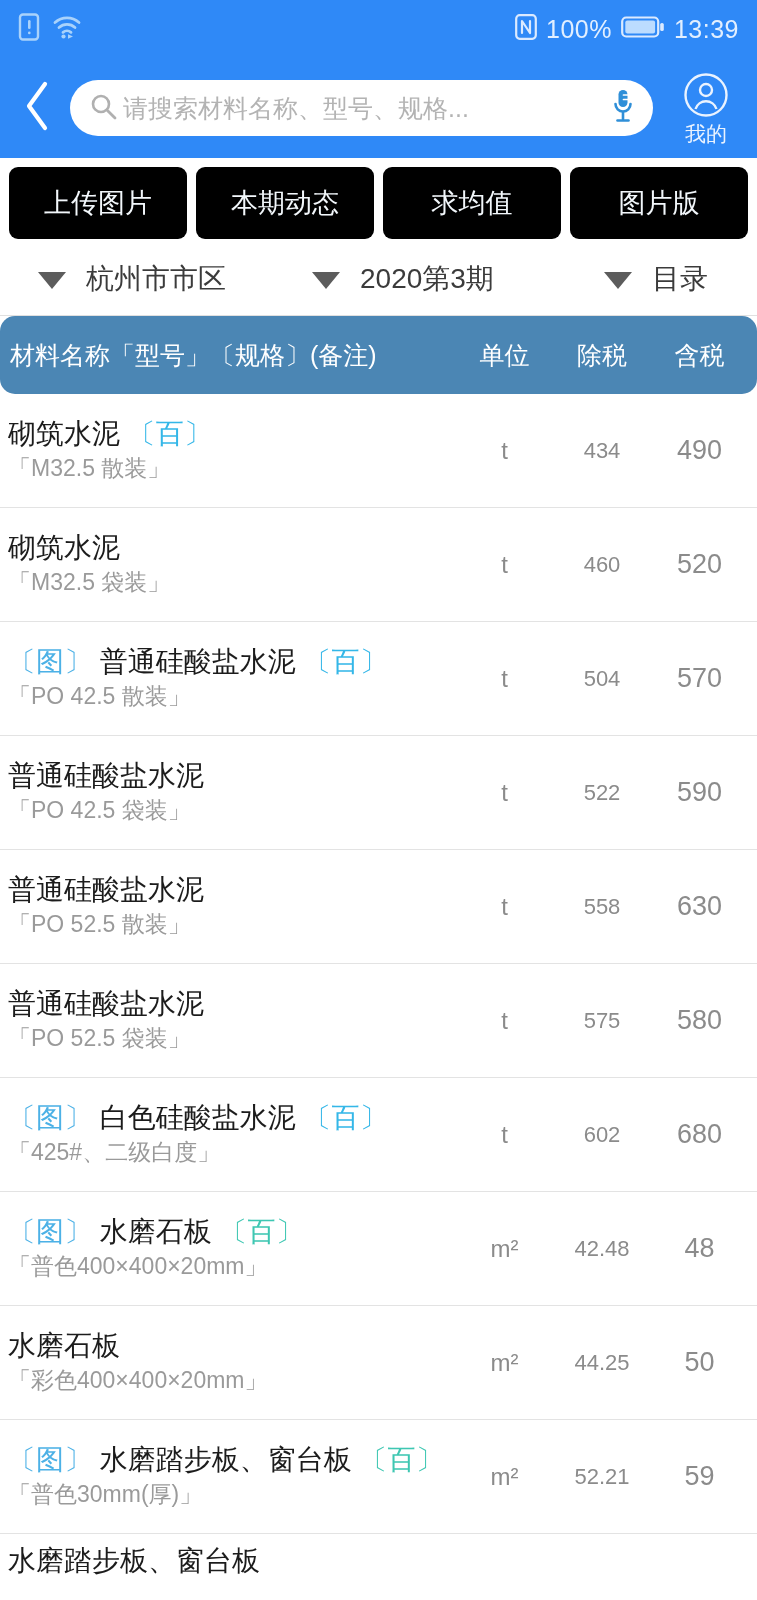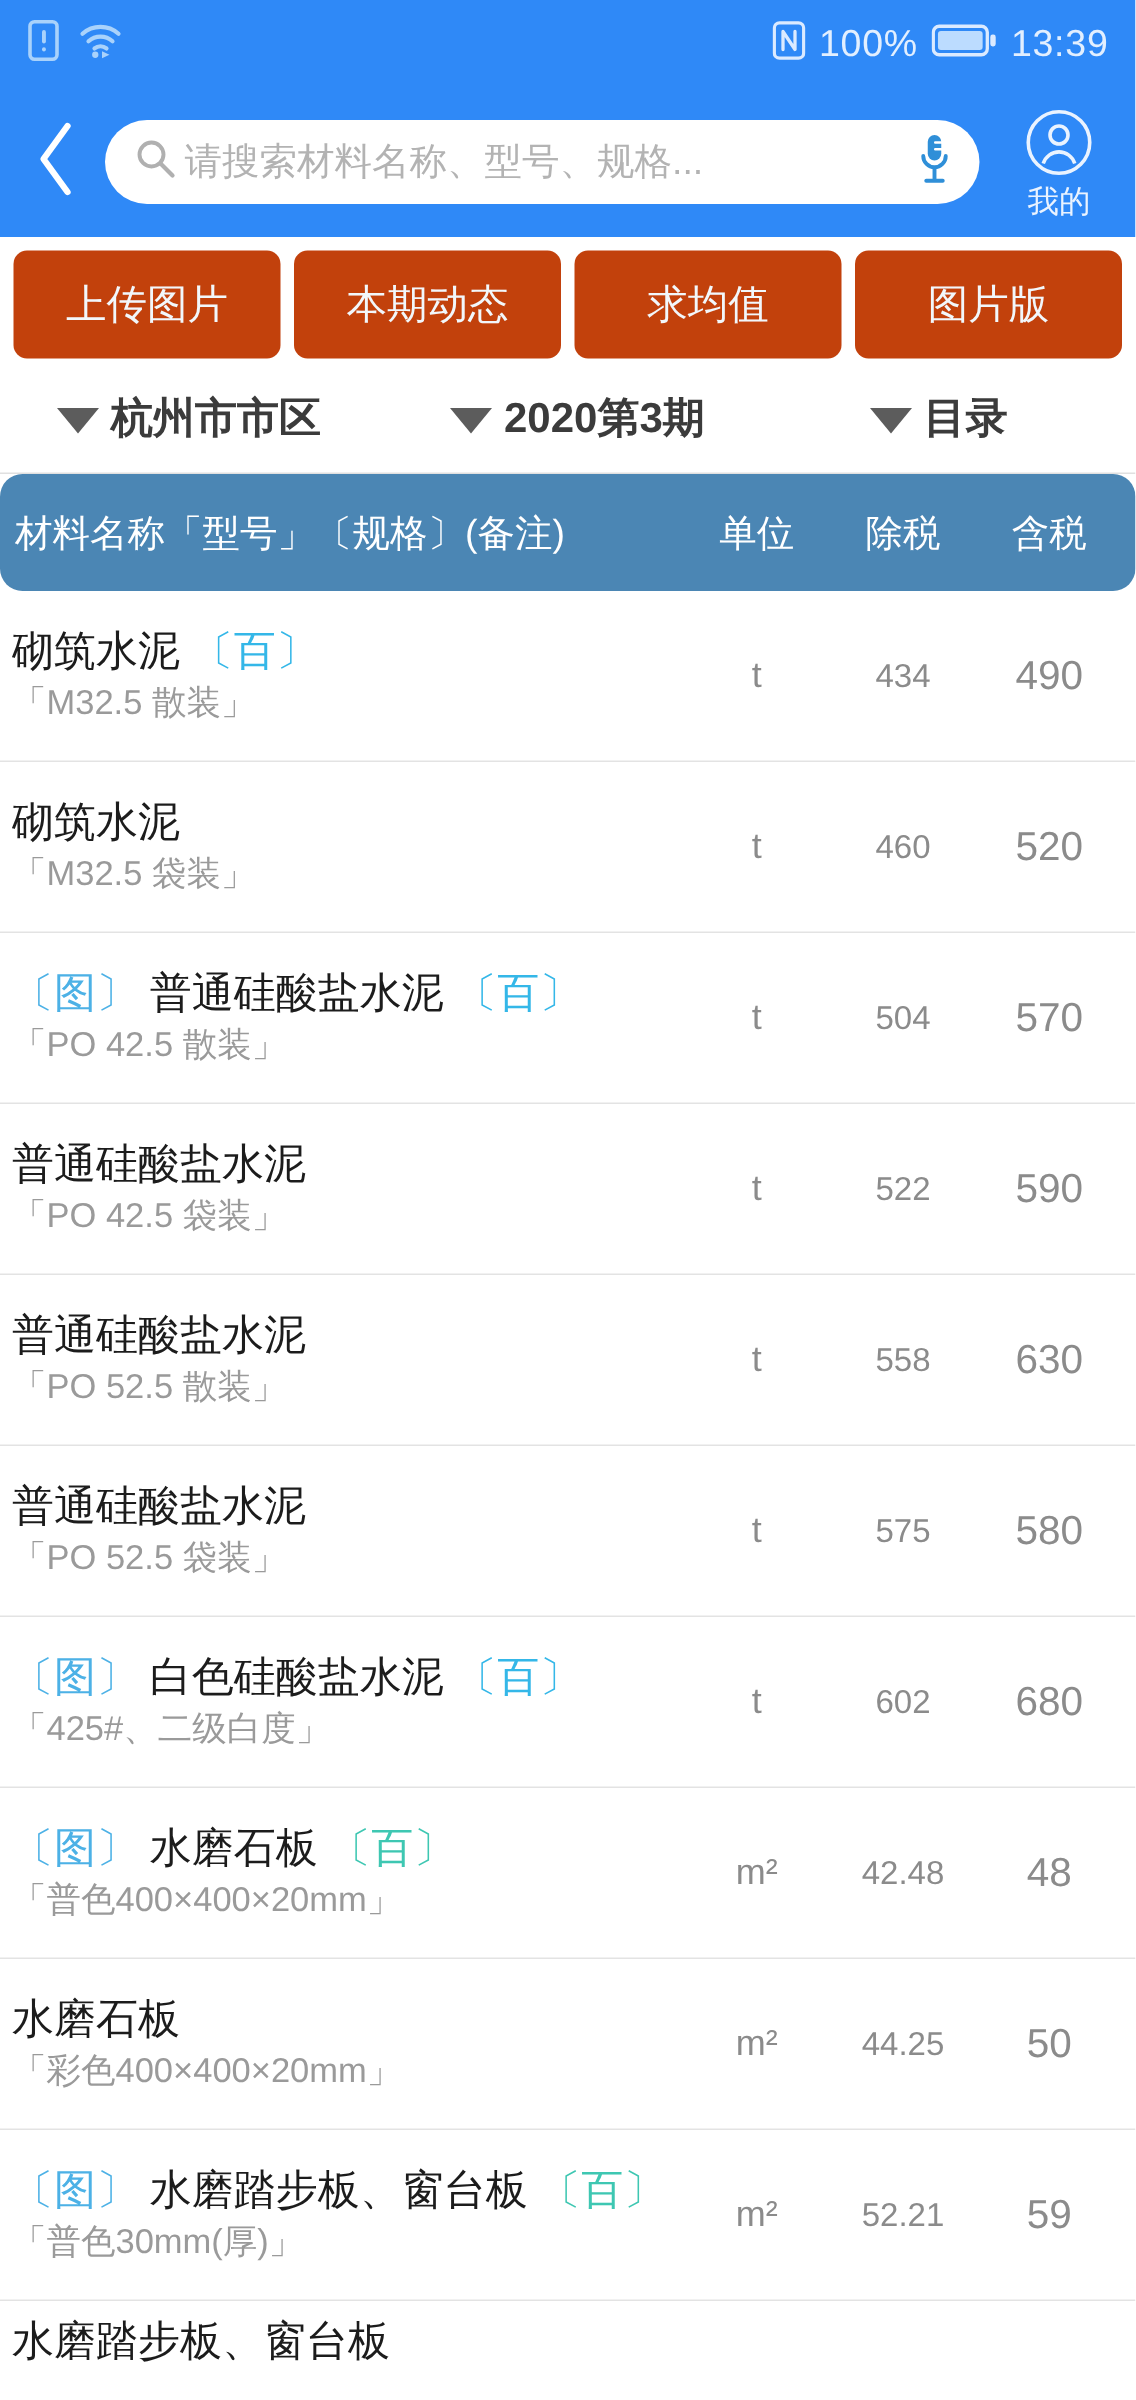--- a/index.html
+++ b/index.html
@@ -46,33 +46,33 @@
     align-items:center; justify-content:center; gap:1px;
   }
   .mine-label{ font-size:21px; color:#eaf3ff; line-height:1; }
 
   
   .btnbar{
     height:84px; display:flex; align-items:center; gap:9px;
     padding:6px 9px 0 9px; background:#fff;
   }
   .toolbtn{
-    flex:1 1 0; height:72px; background:#c2410c; border:0; border-radius:9px;
+    flex:1 1 0; height:72px; background:#000000; border:0; border-radius:9px;
     color:#f2f7fb; font-size:27px; font-family:inherit; cursor:pointer;
     display:flex; align-items:center; justify-content:center;
   }
 
   
   .filterrow{
     height:74px; display:flex; align-items:center; background:#fff;
     border-bottom:1px solid #e0e0e0;
   }
   .filter{
-    display:flex; align-items:center; gap:8px; color:#3b3b3b; font-size:28px;
-    cursor:pointer; white-space:nowrap;font-weight:bold;
+    display:flex; align-items:center; gap:20px; color:#3b3b3b; font-size:28px;
+    cursor:pointer; white-space:nowrap;
   }
   .f1{ padding-left:38px; }
   .f2{ padding-left:86px; }
   .f3{ padding-left:110px; }
   .caret{
     width:0; height:0; border-left:14px solid transparent;
     border-right:14px solid transparent; border-top:17px solid #5c5c5c;
     flex:0 0 auto; margin-top:3px;
   }
 

